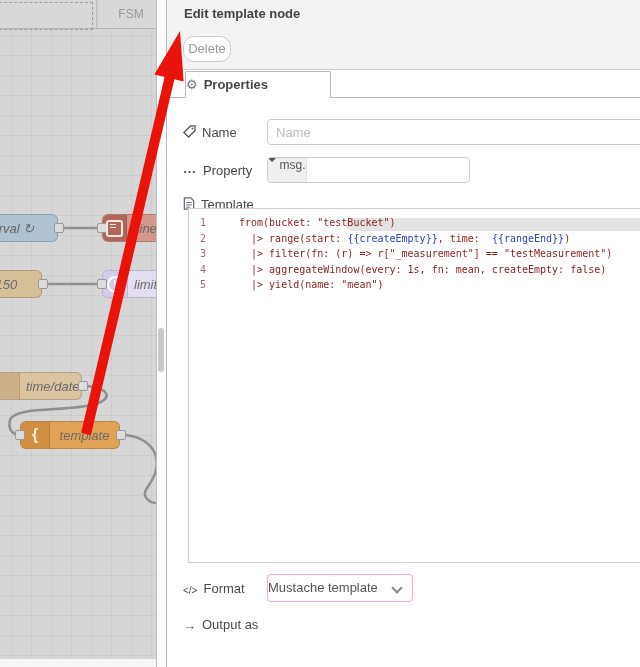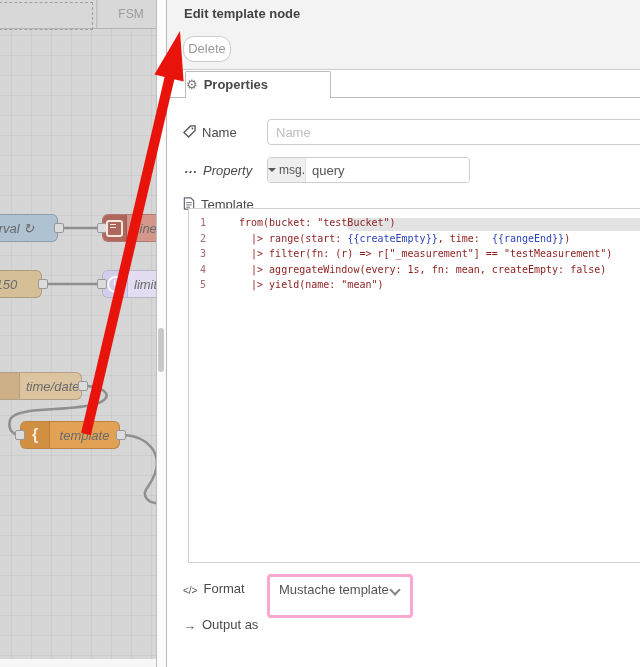--- a/index.html
+++ b/index.html
@@ -57,36 +57,36 @@
   .fld-label{position:absolute;font-size:13px;color:#4a4a4a;white-space:nowrap;}
   .fld-label .licon{display:inline-block;color:#555;margin-right:6px;vertical-align:-1px;}
   input.nr-input{position:absolute;box-sizing:border-box;border:1px solid #ccc;border-radius:4px;background:#fff;
       font-size:13px;color:#555;padding:0 8px;outline:none;font-family:"Liberation Sans",sans-serif;}
   input.nr-input::placeholder{color:#bdbdbd;}
   #name-input{left:100px;top:119px;width:566px;height:26px;}
 
   #property-input{position:absolute;left:100px;top:157px;width:203px;height:26px;border:1px solid #ccc;border-radius:4px;
       box-sizing:border-box;display:flex;background:#fff;overflow:hidden;}
   #property-prefix{width:38px;background:#efefef;border-right:1px solid #e2e2e2;font-size:12px;color:#555;
-      display:flex;align-items:center;justify-content:center;gap:3px;cursor:pointer;}
+      display:flex;align-items:flex-start;justify-content:center;gap:3px;cursor:pointer;}
   #property-prefix .caret{width:0;height:0;border-left:4px solid transparent;border-right:4px solid transparent;border-top:4px solid #555;}
   #property-value{border:none;flex:1;font-size:13px;color:#555;padding:0 6px;outline:none;font-family:"Liberation Sans",sans-serif;}
 
   
   #editor{position:absolute;left:21px;top:208px;width:470px;height:355px;border:1px solid #d0d0d0;background:#fff;box-sizing:border-box;overflow:hidden;}
   #active-line-strip{position:absolute;left:157px;top:9px;right:0;height:13px;background:#e3e3e3;border-radius:7px 0 0 7px;}
   #code-lines{position:relative;padding-top:6px;font-family:"DejaVu Sans Mono","Liberation Mono",monospace;font-size:10px;line-height:15.5px;}
   .code-line{white-space:pre;}
   .code-line .ln{display:inline-block;width:17px;text-align:right;color:#a86a6a;}
   .code-line .lt{margin-left:33px;}
   .seg-code{color:#8b1d1d;}
   .seg-var{color:#2d44bb;}
 
-  .nr-select{position:absolute;width:146px;height:44px;border:3px solid #f9a8d4;border-radius:4px;background:#fff;box-sizing:border-box;
-      font-size:13px;color:#555;line-height:26px;padding-left:9px;cursor:pointer;}
+  .nr-select{position:absolute;width:146px;height:28px;border:1px solid #f9a8d4;border-radius:4px;background:#fff;box-sizing:border-box;
+      font-size:13px;color:#555;line-height:26px;padding-left:0;cursor:pointer;}
   .nr-select .chev{position:absolute;right:11px;top:9px;width:6px;height:6px;border-right:2px solid #888;border-bottom:2px solid #888;
       transform:rotate(45deg);}
   #format-select{left:100px;top:574px;}
   #output-select{left:100px;top:610px;}
 
   
   #arrow-svg{position:absolute;left:0;top:0;width:640px;height:667px;pointer-events:none;z-index:50;}
 
   .wires{position:absolute;left:0;top:0;width:156px;height:667px;}
   .icon-glyph-sq{width:13px;height:13px;border:2px solid #f2e6de;border-radius:3px;position:relative;}
@@ -181,29 +181,28 @@
     <div class="fld-label" style="left:16px;top:125px;">
       <span class="licon">
         <svg width="13" height="13" viewBox="0 0 14 14">
             <path d="M1,8 L8,1 H13 V6 L6,13 Z" fill="none" stroke="#555" stroke-width="1.4"></path>
             <circle cx="10.2" cy="3.8" r="1" fill="#555"></circle>
           </svg>
       </span><span>Name</span>
     </div>
     <input id="name-input" class="nr-input" placeholder="Name" style="">
 
-    <div class="fld-label" style="left:16px;top:163px;font-style:italic;">
+    <div class="fld-label" style="left:16px;top:163px;">
       <span class="licon" style="letter-spacing:1px;font-weight:bold;">⋯</span><span>Property</span>
     </div>
     <div id="property-input">
       <div id="property-prefix">
         <span class="caret"></span>
         <span>msg.</span>
       </div>
-      <input id="property-value" value="query" style="">
     </div>
 
     <div class="fld-label" style="left:16px;top:197px;">
       <span class="licon">
         <svg width="12" height="13" viewBox="0 0 12 14">
             <path d="M1,1 H8 L11,4 V13 H1 Z" fill="none" stroke="#667" stroke-width="1.3"></path>
             <path d="M3,6 H9 M3,8.5 H9 M3,11 H7" stroke="#667" stroke-width="1"></path>
           </svg>
       </span><span>Template</span>
     </div>

